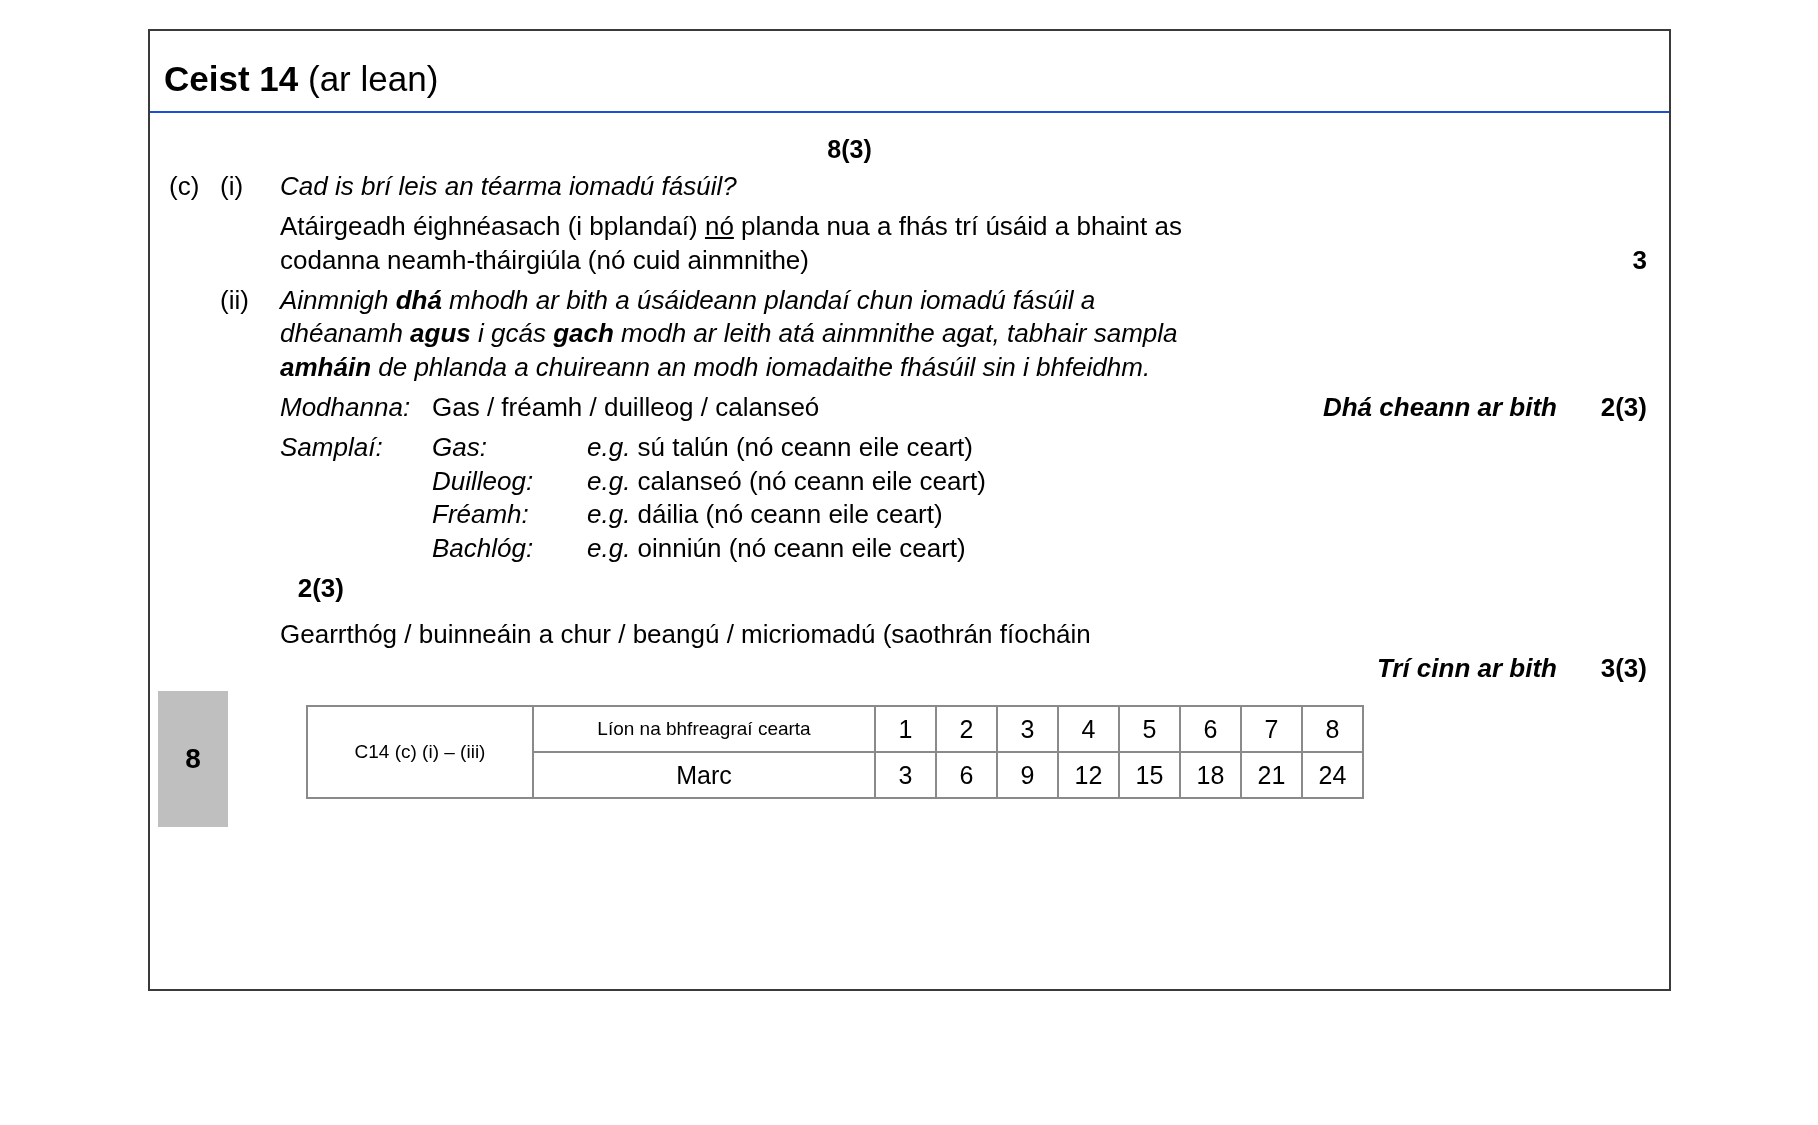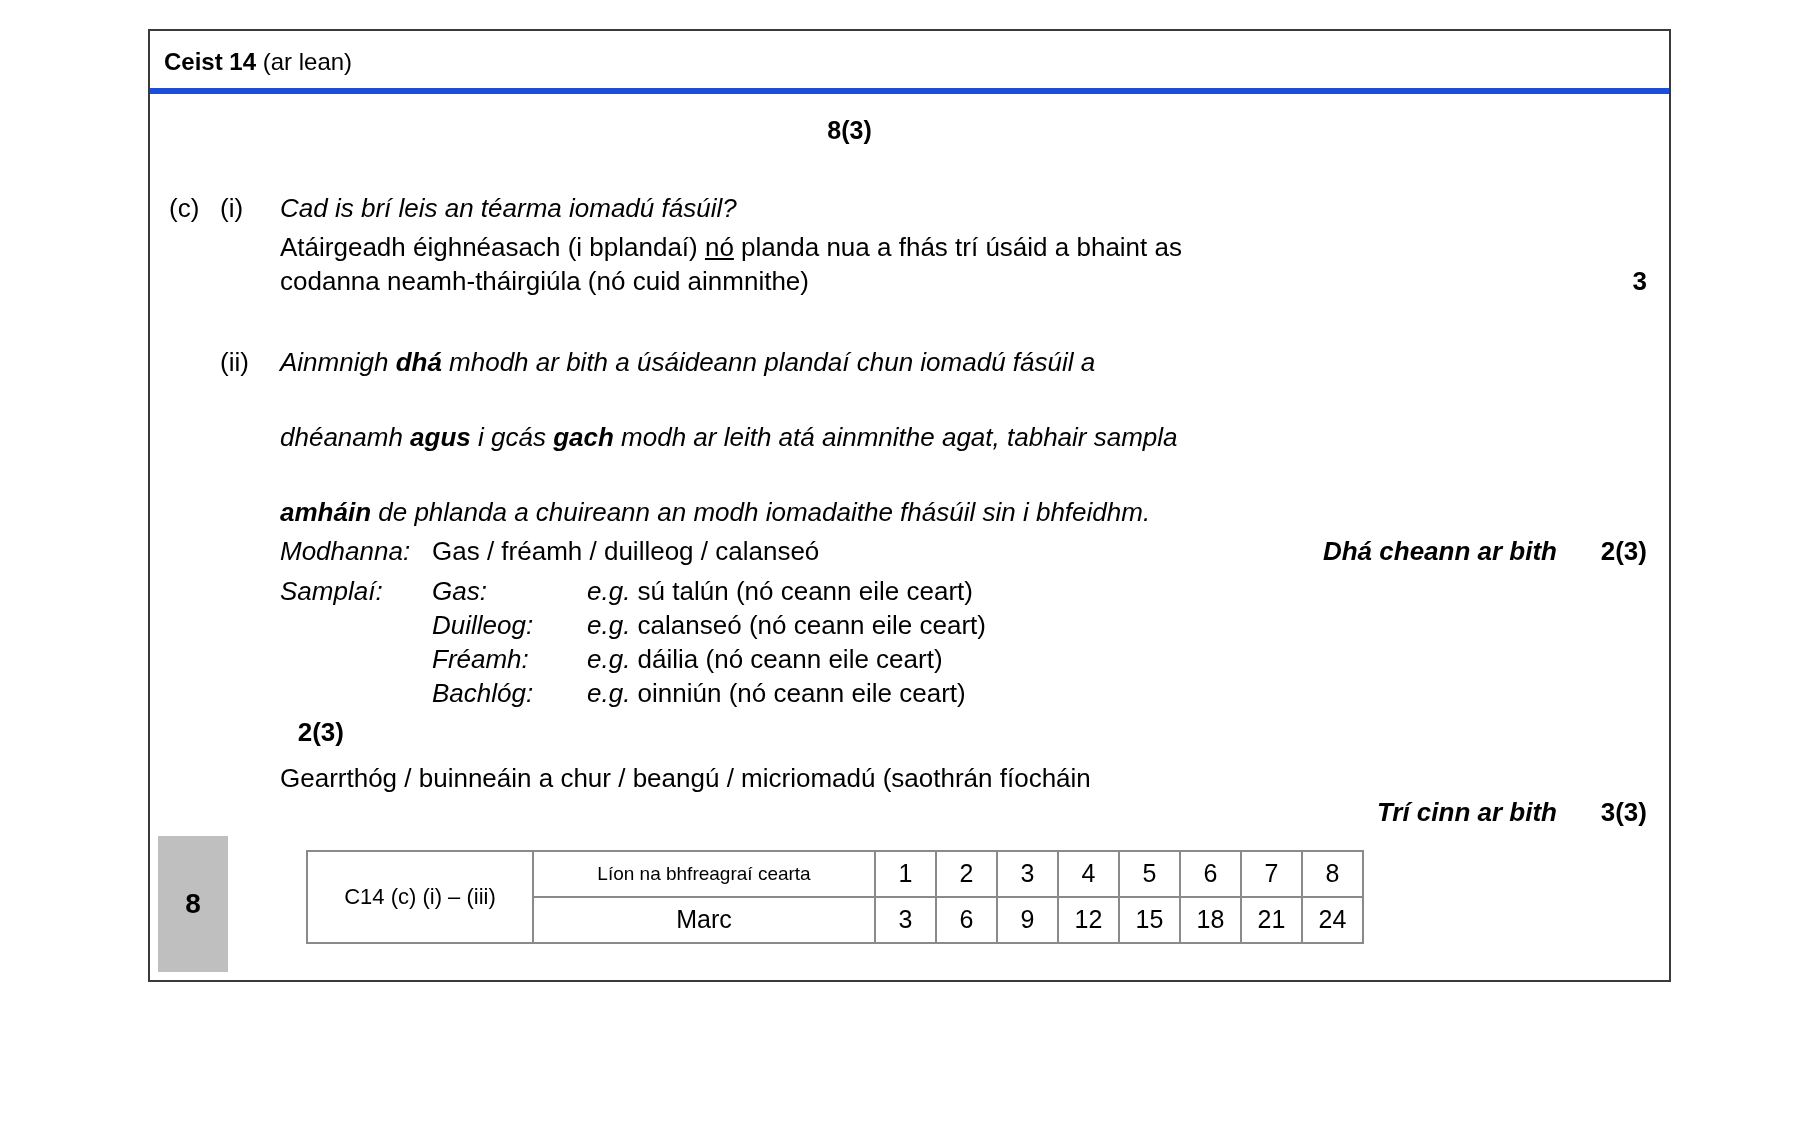--- a/index.html
+++ b/index.html
@@ -27,23 +27,23 @@
     position: absolute;
     left: 148px;
     top: 29px;
     width: 1523px;
     border: 2px solid #3a3a3a;
     box-sizing: border-box;
     background: #ffffff;
   }
 
   .header-row {
-    border-bottom: 6px solid #1d4ed8;
-    padding: 17px 0 12px 14px;
-    font-size: 24px;
+    border-bottom: 2px solid #1d4ed8;
+    padding: 28px 0 12px 14px;
+    font-size: 35px;
     line-height: 1.15;
   }
   .header-row .q-num { font-weight: bold; }
   .header-row .q-sub { font-weight: normal; }
 
   .body-row {
     position: relative;
     min-height: 860px;
     padding: 8px;
   }
@@ -95,21 +95,21 @@
     padding-right: 14px;
     font-weight: bold;
     font-size: 26px;
     box-sizing: border-box;
   }
 
   .it { font-style: italic; }
   .b  { font-weight: bold; }
   .bu { font-weight: normal; text-decoration: underline; }
 
-  .line-q { font-style: italic; margin-top: 41px; }
+  .line-q { font-style: italic; }
 
   .spacer-4 { height: 6px; }
 
   
   .sub-row {
     display: flex;
     align-items: baseline;
     font-size: 26px;
     line-height: 1.30;
     justify-content: space-between;
@@ -167,21 +167,21 @@
   table.markgrid td, table.markgrid th {
     border: 2px solid #8a8a8a;
     padding: 0;
     text-align: center;
     vertical-align: middle;
     height: 44px;
     font-weight: normal;
   }
   td.label-cell {
     width: 224px;
-    font-size: 22px;
+    font-size: 19px;
     padding: 0 10px;
   }
   th.head-label {
     width: 340px;
     font-weight: bold;
     font-size: 19px;
     padding: 0 10px;
     border-radius: 22px;
   }
   td.row-label {

